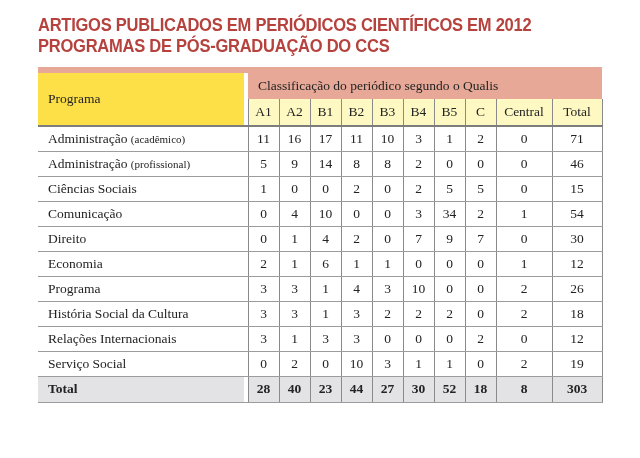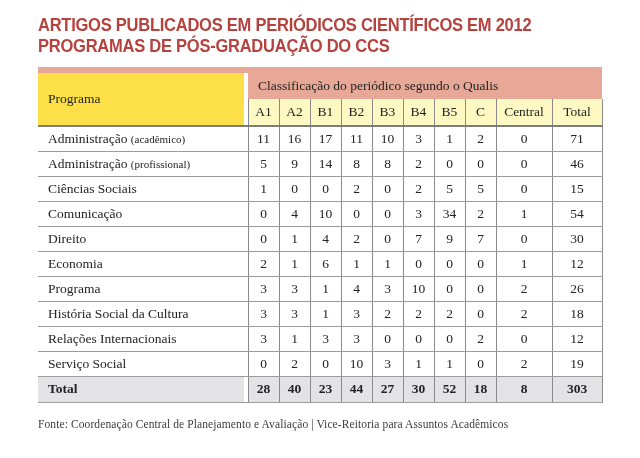--- a/index.html
+++ b/index.html
@@ -257,15 +257,14 @@
           <td class="num-cell">27</td>
           <td class="num-cell">30</td>
           <td class="num-cell">52</td>
           <td class="num-cell">18</td>
           <td class="num-cell">8</td>
           <td class="num-cell">303</td>
         </tr>
       </tbody>
   </table>
 
-  <p class="fonte">Fonte: Coordenação Central de Planejamento e Avaliação | Vice-Reitoria para Assuntos Acadêmicos</p>
 
 </div>
 
 </body></html>

